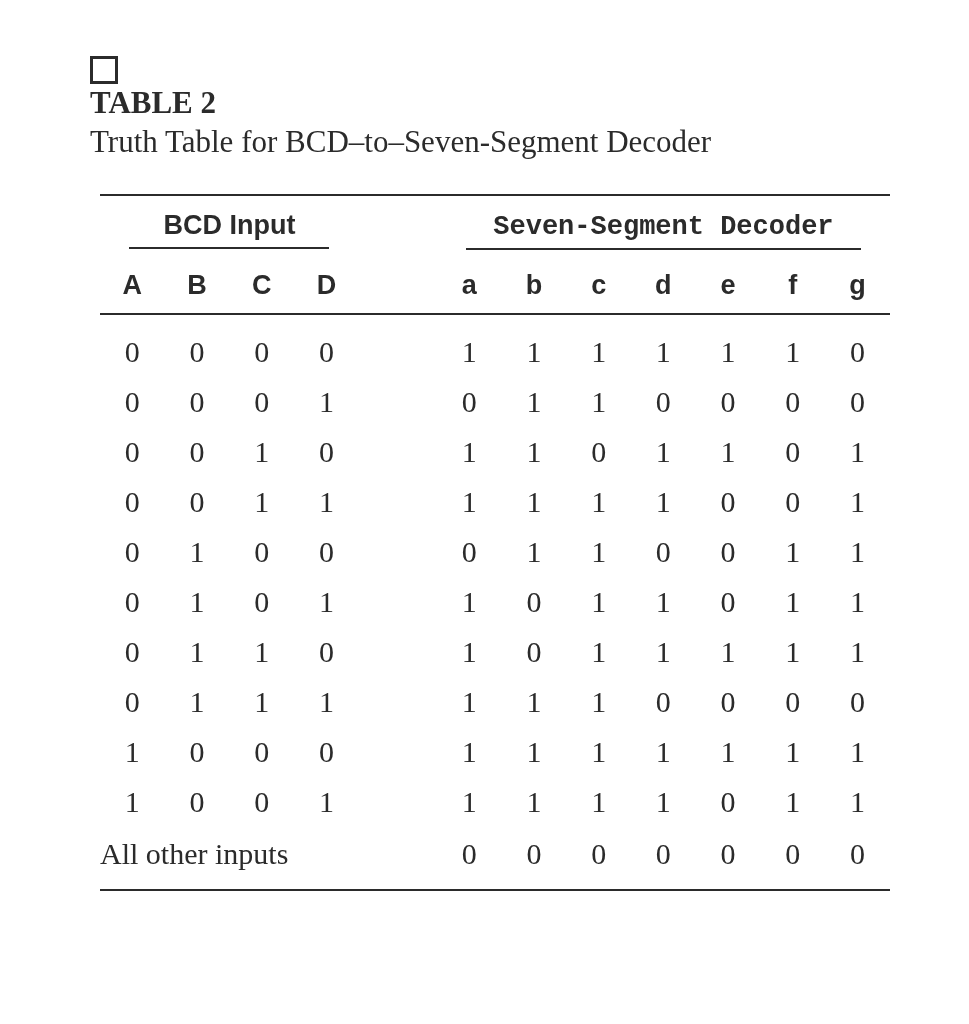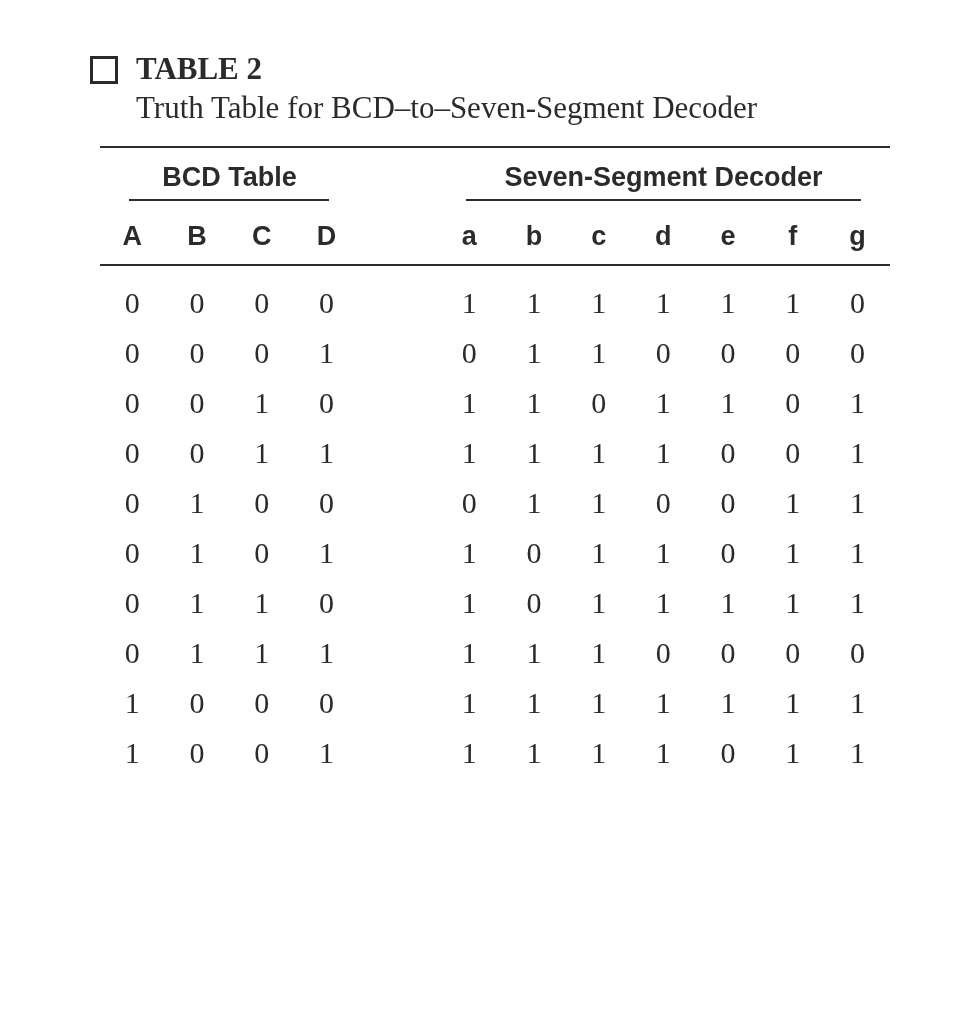--- a/index.html
+++ b/index.html
@@ -7,21 +7,22 @@
     padding: 50px 90px;
     background: #ffffff;
     font-family: "Times New Roman", Times, serif;
     color: #2b2b2b;
     width: 969px;
     box-sizing: border-box;
   }
   .header {
     display: flex;
     align-items: flex-start;
-    margin-bottom: 18px;
+    margin-bottom: 32px;
+    flex-direction: column;
   }
   .marker {
     width: 22px;
     height: 22px;
     border: 3px solid #2b2b2b;
     margin-right: 18px;
     margin-top: 6px;
     flex-shrink: 0;
   }
   .title-block {
@@ -99,21 +100,21 @@
   }
   .group-underline {
     position: relative;
   }
   .under {
     display: inline-block;
     border-bottom: 2px solid #2b2b2b;
     padding-bottom: 6px;
   }
   .input-group .under { width: 200px; }
-  .output-group .under { width: 395px; }
+  .output-group .under { width: 395px; font-family: Liberation Mono, monospace; }
 </style>
 </head>
 <body>
 
 <div class="header">
   <div class="marker"></div>
   <div class="title-block">
     <div>TABLE 2</div>
     <div class="subtitle">Truth Table for BCD–to–Seven-Segment Decoder</div>
   </div>
@@ -131,21 +132,21 @@
         <col class="out">
         <col class="out">
         <col class="out">
         <col class="out">
         <col class="out">
         <col class="out">
   </colgroup>
   <thead>
     <tr class="group-row">
       <th colspan="4" class="top-rule input-group group-underline">
-        <span class="under">BCD Table</span>
+        <span class="under">BCD Input</span>
       </th>
       <th class="top-rule"></th>
       <th colspan="7" class="top-rule output-group group-underline">
         <span class="under">Seven-Segment Decoder</span>
       </th>
     </tr>
     <tr class="col-row">
       <th class="thin-bot">A</th>
       <th class="thin-bot">B</th>
       <th class="thin-bot">C</th>
@@ -294,15 +295,26 @@
           <td>1</td>
           <td></td>
           <td>1</td>
           <td>1</td>
           <td>1</td>
           <td>1</td>
           <td>0</td>
           <td>1</td>
           <td>1</td>
         </tr>
+        <tr class="data-row last-row">
+          <td colspan="4" class="other-inputs bot-rule">All other inputs</td>
+          <td class="bot-rule"></td>
+          <td class="bot-rule">0</td>
+          <td class="bot-rule">0</td>
+          <td class="bot-rule">0</td>
+          <td class="bot-rule">0</td>
+          <td class="bot-rule">0</td>
+          <td class="bot-rule">0</td>
+          <td class="bot-rule">0</td>
+        </tr>
       </tbody>
 </table>
 </div>
 
 </body></html>

